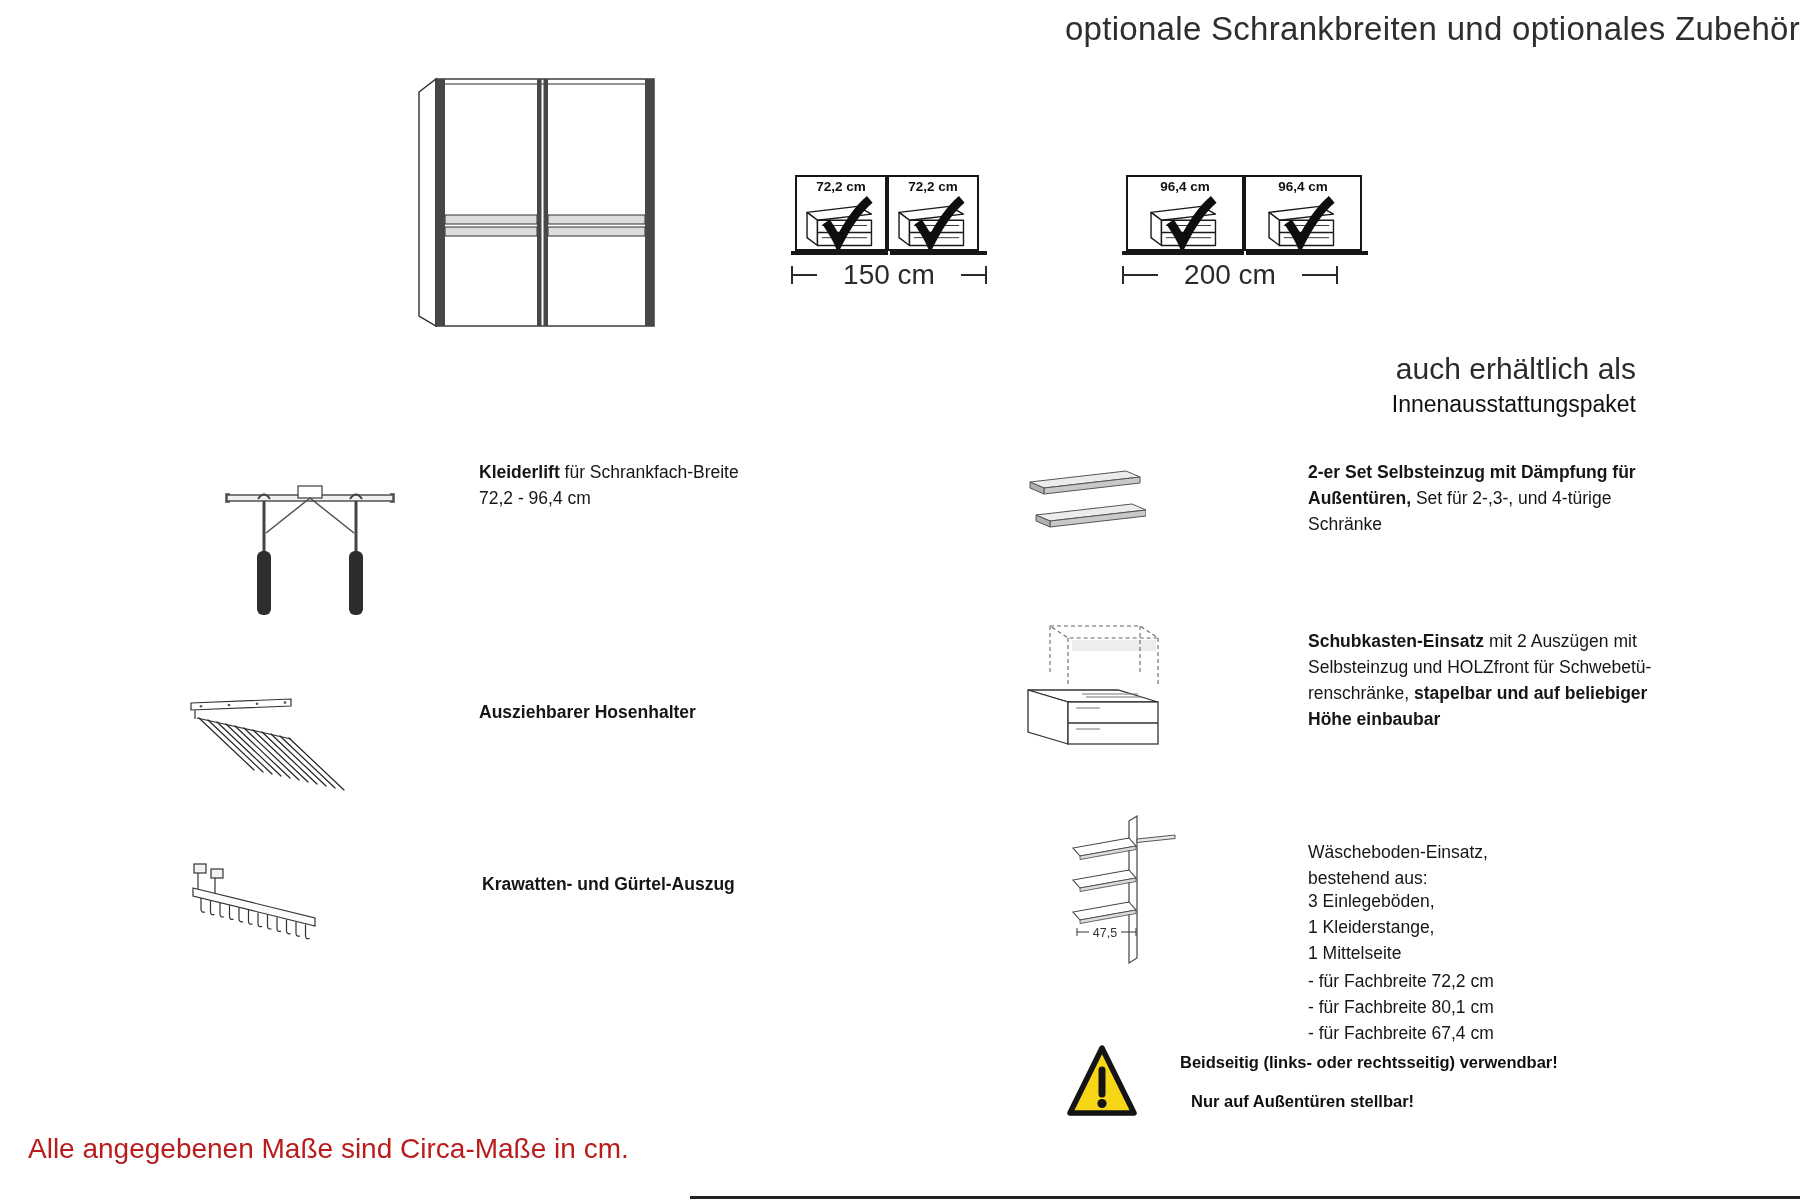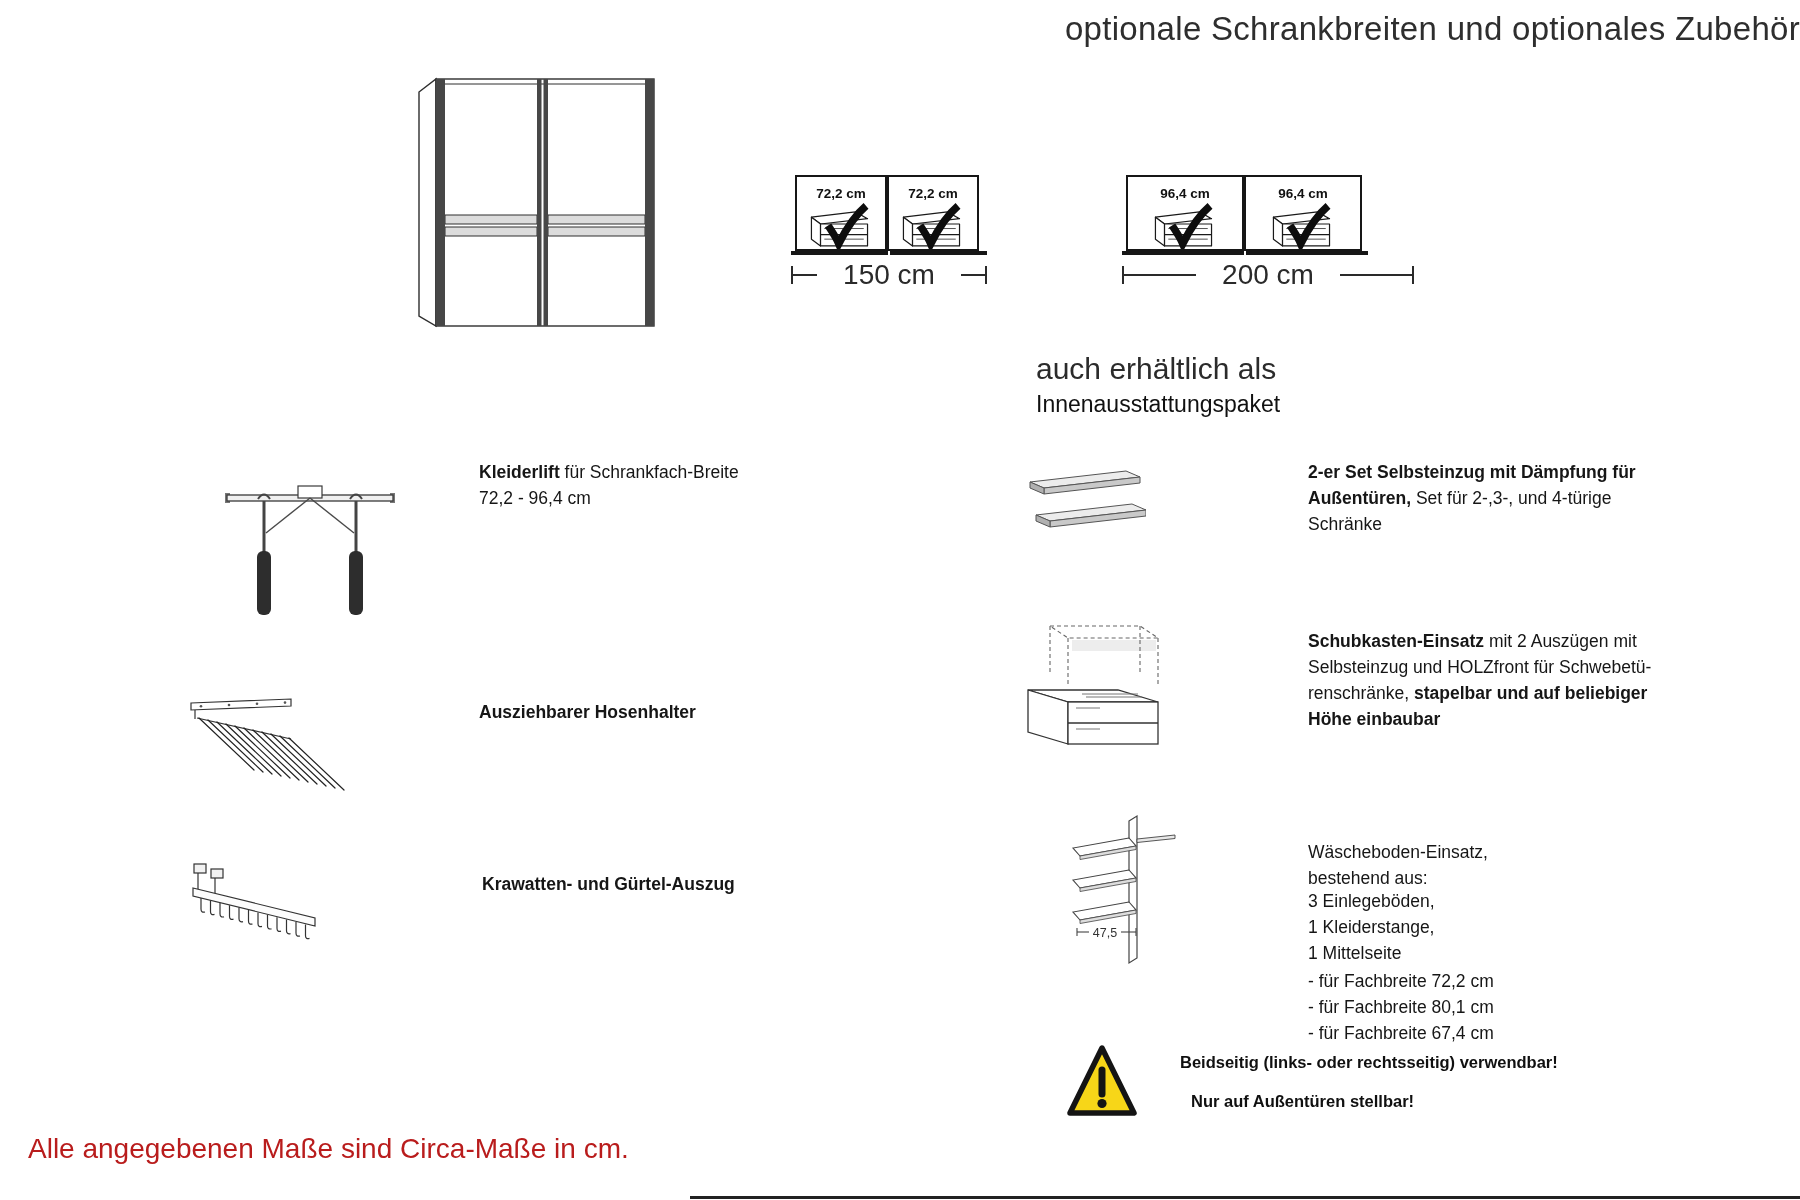--- a/index.html
+++ b/index.html
@@ -4,29 +4,29 @@
 <style>
   *{margin:0;padding:0;box-sizing:border-box}
   html,body{background:#fff}
   #canvas{position:relative;width:1800px;height:1200px;background:#ffffff;
           font-family:"Liberation Sans",sans-serif;color:#1a1a1a;overflow:hidden}
   .abs{position:absolute}
   .title{left:0;top:10px;width:1800px;text-align:right;font-size:33px;font-weight:300;
          color:#2e2e2e;letter-spacing:.3px;font-family:"Liberation Sans",sans-serif}
   .cells{display:flex}
   .wcell{width:92px;height:76px;border:2px solid #161616;background:#fff;
-         display:flex;flex-direction:column;align-items:center;padding-top:9px}
+         display:flex;flex-direction:column;align-items:center;padding-top:2px}
   .wcell.wide{width:118px}
   .cell-lbl{font-size:13.5px;font-weight:700;color:#111;line-height:16px;white-space:nowrap}
   .base{position:absolute;height:4px;background:#161616}
   .dim{position:absolute;display:flex;align-items:center;height:36px}
   .tick{width:2px;height:18px;background:#2a2a2a}
   .dline{flex:1;height:2px;background:#2a2a2a}
   .dim-label{padding:0 26px;font-size:28px;color:#2a2a2a;white-space:nowrap}
-  .pkg{left:1036px;top:352px;width:600px;text-align:left}
+  .pkg{left:1036px;top:352px;width:600px;text-align:right}
   .pkg-light{font-size:30px;font-weight:300;color:#2b2b2b}
   .pkg-bold{font-size:23px;font-weight:400;color:#101010;margin-top:5px}
   .itext{font-size:17.5px;line-height:26px;color:#161616;white-space:pre-line}
   .b{font-weight:700}
   .warn{font-size:16.5px;font-weight:700;color:#101010;white-space:nowrap}
   .footer{left:28px;top:1133px;font-size:28px;font-weight:300;color:#b91c1c}
   svg{display:block}
 </style>
 </head>
 <body>
@@ -106,21 +106,21 @@
     </div>
     <div class="wcell wide">
       <div class="cell-lbl">96,4 cm</div>
       <svg width="86" height="54" viewBox="0 0 86 62">
           <use href="#drawer-check"></use>
         </svg>
     </div>
   </div>
   <div class="base" style="left:1122px;top:251px;width:122px"></div>
   <div class="base" style="left:1246px;top:251px;width:122px"></div>
-  <div class="dim" style="left:1122px;top:257px;width:292px">
+  <div class="dim" style="left:1122px;top:257px;width:216px">
     <span class="tick"></span>
     <span class="dline"></span>
     <span class="dim-label">200 cm</span>
     <span class="dline"></span>
     <span class="tick"></span>
   </div>
 
   <div class="abs pkg">
     <div class="pkg-light">auch erhältlich als</div>
     <div class="pkg-bold">Innenausstattungspaket</div>

